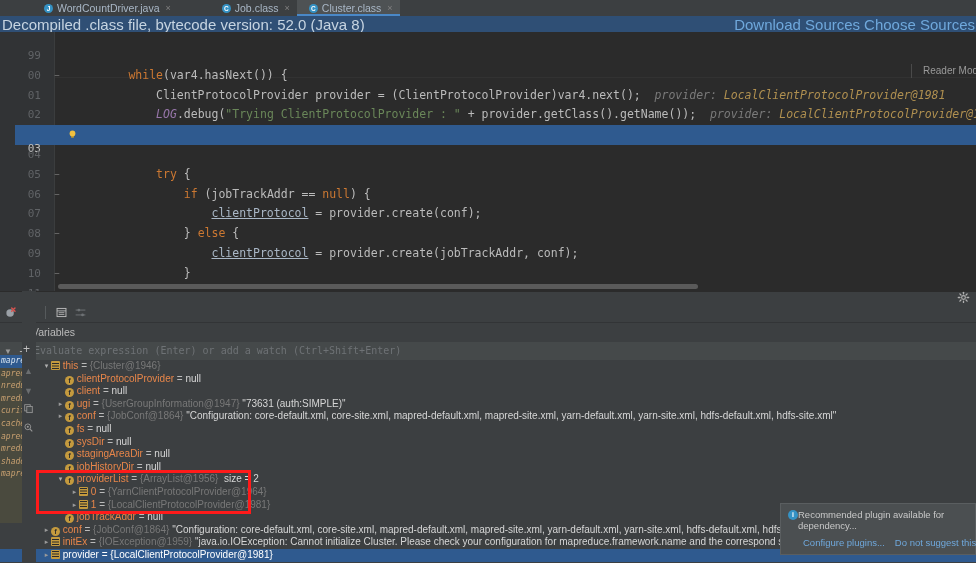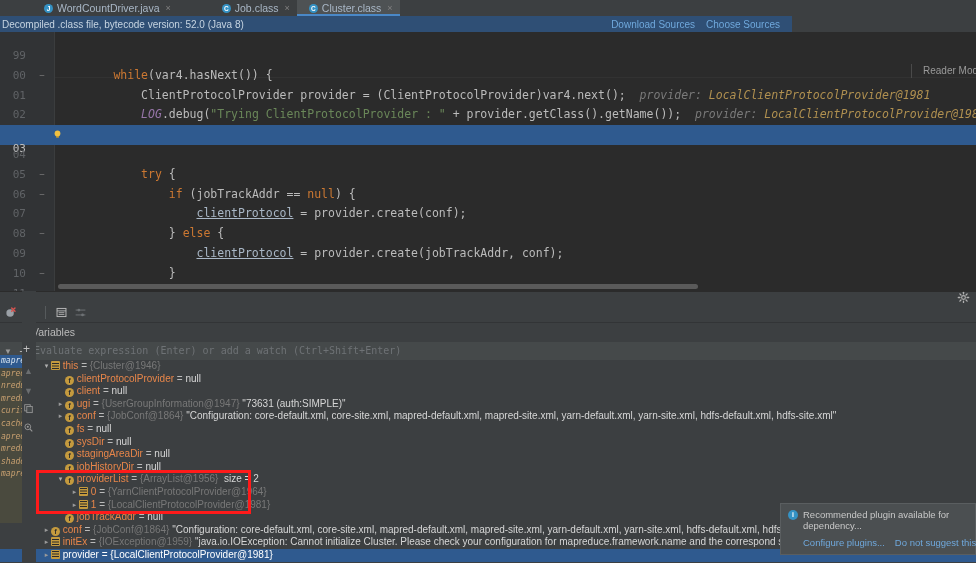--- a/index.html
+++ b/index.html
@@ -14,23 +14,23 @@
   
   .tabbar{position:absolute;left:0;top:0;width:976px;height:16px;background:#3c3f41;display:flex;align-items:stretch;}
   .tab{display:flex;align-items:center;gap:4px;padding:0 7px 0 6px;height:16px;font-size:10.5px;color:#a9b7c6;position:relative;white-space:nowrap;}
   .tab.inactive{background:#3c3f41;margin-left:38px;}
   .tab.active{background:#4e5254;padding-left:12px;}
   .tab.active::after{content:"";position:absolute;left:0;right:0;bottom:0;height:2px;background:#4a88c7;}
   .tabclose{color:#808080;font-size:9px;margin-left:2px;}
   .cicon{width:9px;height:9px;border-radius:50%;background:#3592c4;color:#fff;font-size:6.5px;line-height:9px;text-align:center;font-weight:bold;display:inline-block;}
 
   
-  .banner{position:absolute;left:0;top:16px;width:792px;height:16px;background:#2f4f75;
-          display:flex;align-items:center;font-size:10px;color:#c6d4e1;padding-left:2px;}
-  .banner .links{margin-left:auto;display:flex;gap:11px;padding-right:12px;}
+  .banner{position:absolute;left:0;top:16px;width:976px;height:16px;background:#2f4f75;
+          display:flex;align-items:center;font-size:15px;color:#c6d4e1;padding-left:2px;}
+  .banner .links{margin-left:auto;display:flex;gap:4px;padding-right:1px;}
   .banner .links a{color:#6fa8dc;text-decoration:none;}
 
   
   .readerstrip{position:absolute;left:8px;top:32px;width:976px;height:14px;background:#2b2b2b;border-bottom:1px solid #323232;}
   .readerstrip .rm{position:absolute;right:6px;top:1px;font-size:10px;color:#9a9a9a;}
   .readerstrip .rmdiv{position:absolute;right:72px;top:0;width:1px;height:14px;background:#4a4a4a;}
 
   
   .editor{position:absolute;left:0;top:32px;width:976px;height:259px;background:#2b2b2b;overflow:hidden;}
   .gutter{position:absolute;left:0;top:0;width:30px;height:259px;background:#313335;}
@@ -91,21 +91,21 @@
   .leftghost{position:absolute;left:0;top:355px;width:22px;height:168px;background:#4a4a3e;
              font-family:"DejaVu Sans Mono", monospace;font-size:8px;color:#c8a070;overflow:hidden;
              font-style:italic;line-height:12.6px;}
   .leftghost div{padding-left:1px;white-space:nowrap;}
   .lgsel{background:#2f5a8f;color:#d8e4f0;}
   .leftbar{position:absolute;left:22px;top:291px;width:14px;height:272px;background:#3c3f41;}
 
   
   .notif{position:absolute;right:0;bottom:8px;width:196px;background:#4b4f51;border:1px solid #5a5e60;
          padding:5px 7px 6px 7px;}
-  .notif .nrow{display:flex;gap:5px;}
+  .notif .nrow{display:flex;}
   .nicon{width:10px;height:10px;border-radius:50%;background:#3592c4;color:#fff;font-size:7px;
          line-height:10px;text-align:center;font-weight:bold;flex:none;margin-top:1px;}
   .ntext{font-size:9.5px;color:#c8c8c8;line-height:11px;}
   .nlinks{display:flex;gap:10px;margin-top:6px;padding-left:15px;}
   .nlinks a{color:#6fa8dc;font-size:9.5px;text-decoration:none;white-space:nowrap;}
 
   svg{display:block;}
 </style>
 </head>
 <body>
@@ -140,21 +140,21 @@
 
   <div class="editor">
     <div class="readerstrip">
       <div class="rmdiv"></div>
       <div class="rm">Reader Mod</div>
     </div>
     <div class="gutter"></div>
     <div class="gutterfold"></div>
     <div class="gutsep"></div>
 
-    <div class="codearea" id="codearea" style="top:14px;">
+    <div class="codearea" id="codearea" style="top:14px;padding-left:15px;">
         <div class="crow"><span class="ln">99</span><span class="ct"></span></div>
         <div class="crow"><span class="ln">00</span><span class="fold">−</span><span class="ct">        <span class="k">while</span>(var4.hasNext()) {</span></div>
         <div class="crow"><span class="ln">01</span><span class="ct">            ClientProtocolProvider provider = (ClientProtocolProvider)var4.next();  <span class="hint">provider:</span> <span class="hintv">LocalClientProtocolProvider@1981</span></span></div>
         <div class="crow"><span class="ln">02</span><span class="ct">            <span class="sf">LOG</span>.debug(<span class="s">"Trying ClientProtocolProvider : "</span> + provider.getClass().getName());  <span class="hint">provider:</span> <span class="hintv">LocalClientProtocolProvider@1981</span></span></div>
         <div class="crow sel"><span class="ln">03</span><span class="bulb"><svg width="11" height="11" viewBox="0 0 16 16">
               <circle cx="8" cy="6.5" r="4.2" fill="#f0c040"></circle>
               <rect x="6" y="10.2" width="4" height="2.4" fill="#caa02e"></rect>
             </svg></span></div>
         <div class="crow"><span class="ln">04</span><span class="ct"></span></div>
         <div class="crow"><span class="ln">05</span><span class="fold">−</span><span class="ct">            <span class="k">try</span> {</span></div>

